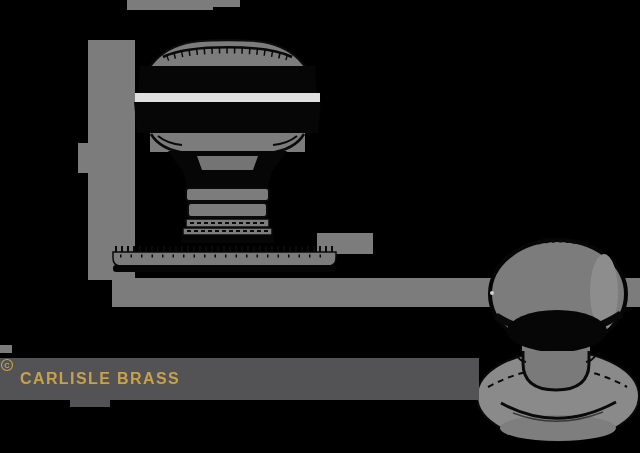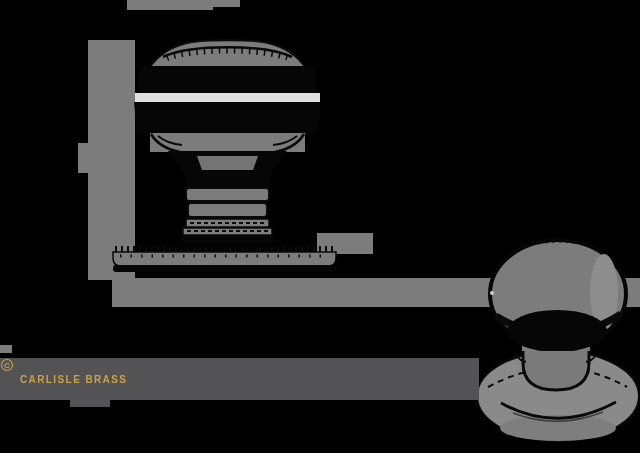--- a/index.html
+++ b/index.html
@@ -28,21 +28,21 @@
     position:absolute;left:0;top:358px;width:479px;height:42px;
     background:var(--banner-bg);
     display:flex;align-items:center;
   }
   .banner-step{position:absolute;left:70px;top:400px;width:40px;height:7px;background:var(--banner-bg);}
   .blob-chip{position:absolute;left:0;top:345px;width:12px;height:8px;background:var(--drawing-gray);}
   .logo{display:flex;align-items:center;gap:6px;margin-left:20px;}
   .logo-mark{width:14px;height:14px;flex:0 0 auto;}
   .brand-name{
     color:var(--brand-gold);
-    font-size:10px;font-weight:bold;letter-spacing:1.4px;
+    font-size:16px;font-weight:bold;letter-spacing:1.4px;
     white-space:nowrap;
   }
 </style>
 </head>
 <body>
 
 <div class="stage">
 
   <svg width="640" height="453" viewBox="0 0 640 453">
 

